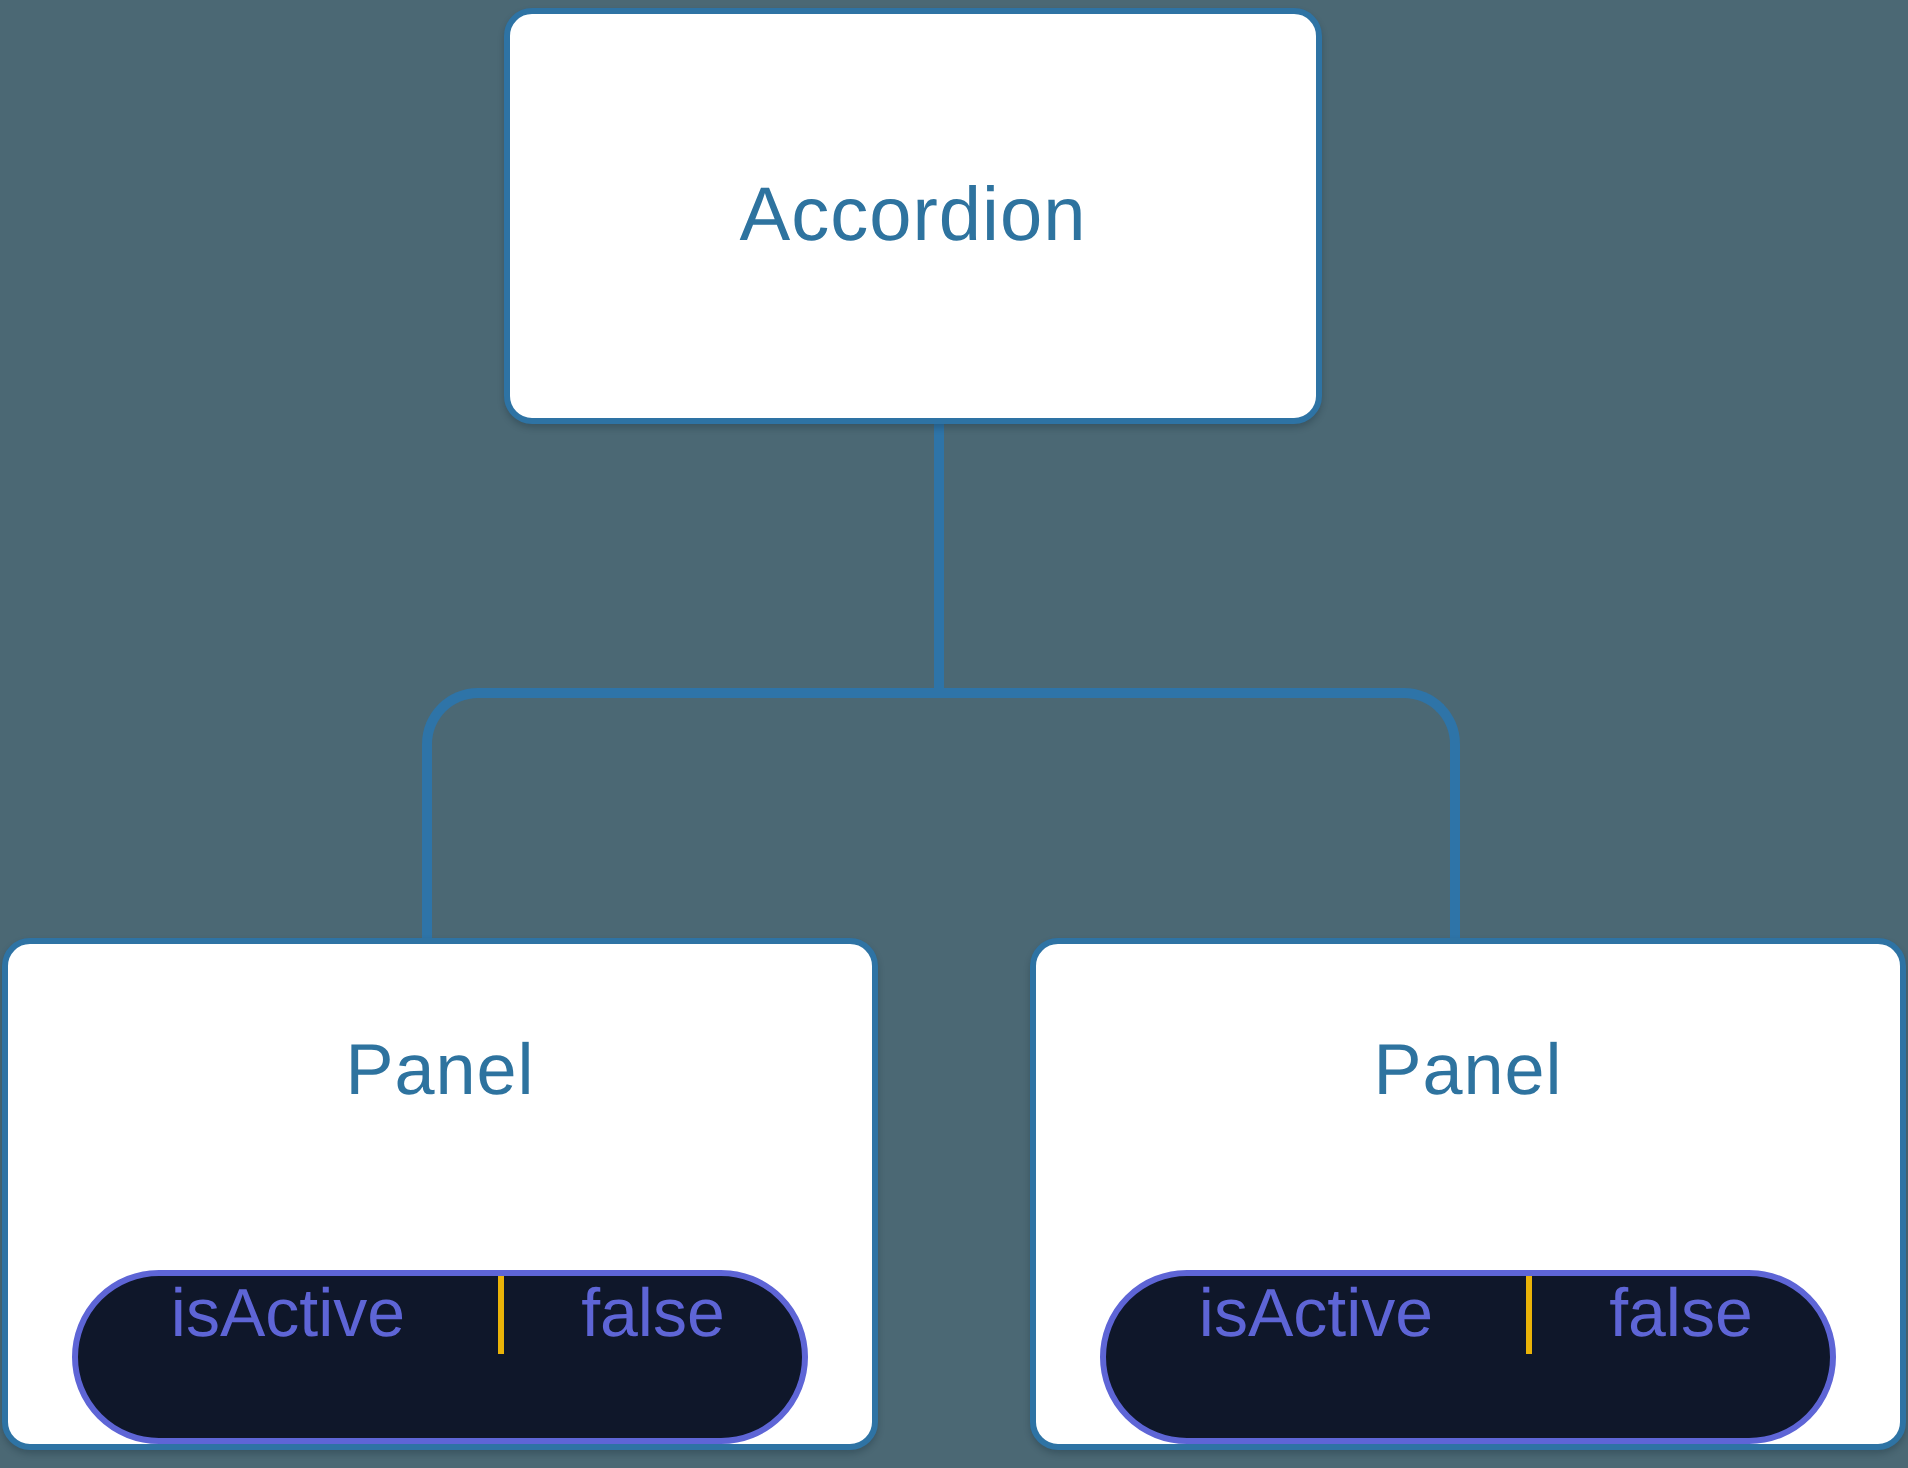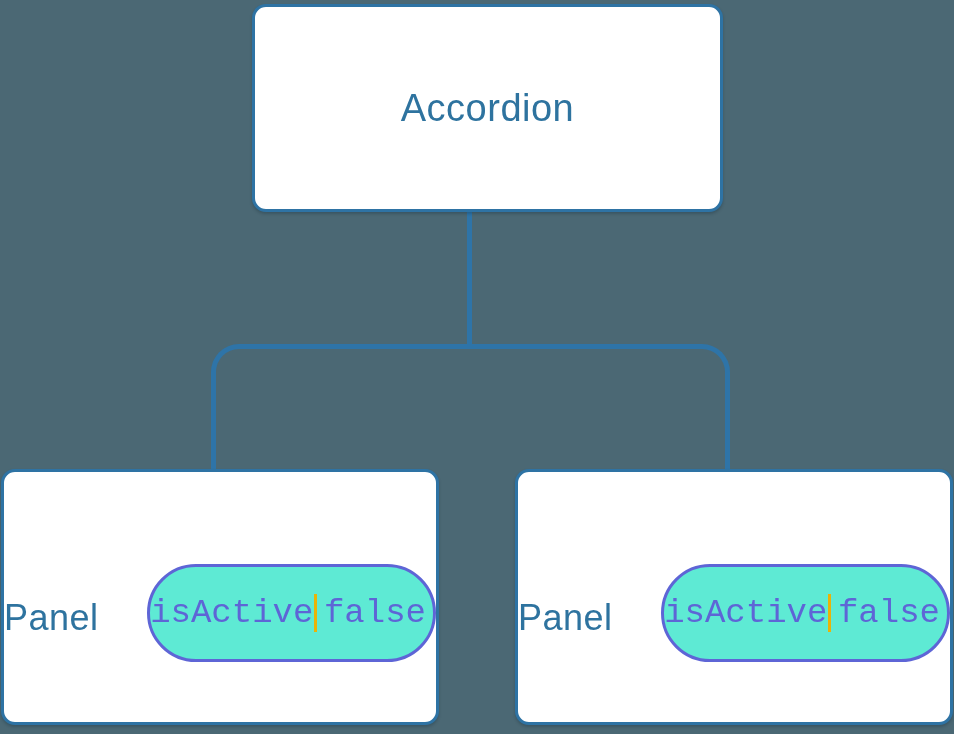--- a/index.html
+++ b/index.html
@@ -16,33 +16,33 @@
   .node {
     position: absolute;
     background: #ffffff;
     border: 3px solid #2e73a4;
     border-radius: 14px;
     box-sizing: border-box;
     box-shadow: 0 2px 3px rgba(10, 30, 45, 0.25);
   }
   .node-root {
     left: 252px; top: 4px;
-    width: 471px; height: 208px;
+    width: 409px; height: 208px;
     display: flex; align-items: center; justify-content: center;
   }
   .node-label {
     color: #2e739f;
     font-size: 38px;
     font-weight: 500;
     letter-spacing: 0.5px;
   }
   .node-panel {
     top: 469px;
     width: 438px; height: 256px;
-    display: flex; flex-direction: row; align-items: center; gap: 48px;
+    display: flex; flex-direction: column; align-items: center; gap: 48px;
   }
   .node-panel-left  { left: 1px; }
   .node-panel-right { left: 515px; }
   .panel-title {
     margin-top: 42px;
     color: #2e739f;
     font-size: 36px;
     font-weight: 500;
     letter-spacing: 0.5px;
   }
@@ -65,24 +65,23 @@
   }
 
   
   .state-pill {
     margin-top: 31px;
     width: 368px; height: 98px;
     box-sizing: border-box;
     border: 3px solid #5e65d6;
     border-radius: 50px;
     display: flex;
-    align-items: center;
+    align-items: flex-start;
     overflow: hidden;
-    background: #5eead4;
-    font-family: Liberation Mono, monospace;
+    background: #0f172a;
   }
   .state-pill .seg {
     display: flex; align-items: center; justify-content: center;
     color: #5e65d6;
     font-size: 34px;
   }
   .state-pill .seg-key   { flex: 0 0 58%; }
   .state-pill .seg-value { flex: 1; border-left: 3px solid #eab308; }
 </style>
 </head>

